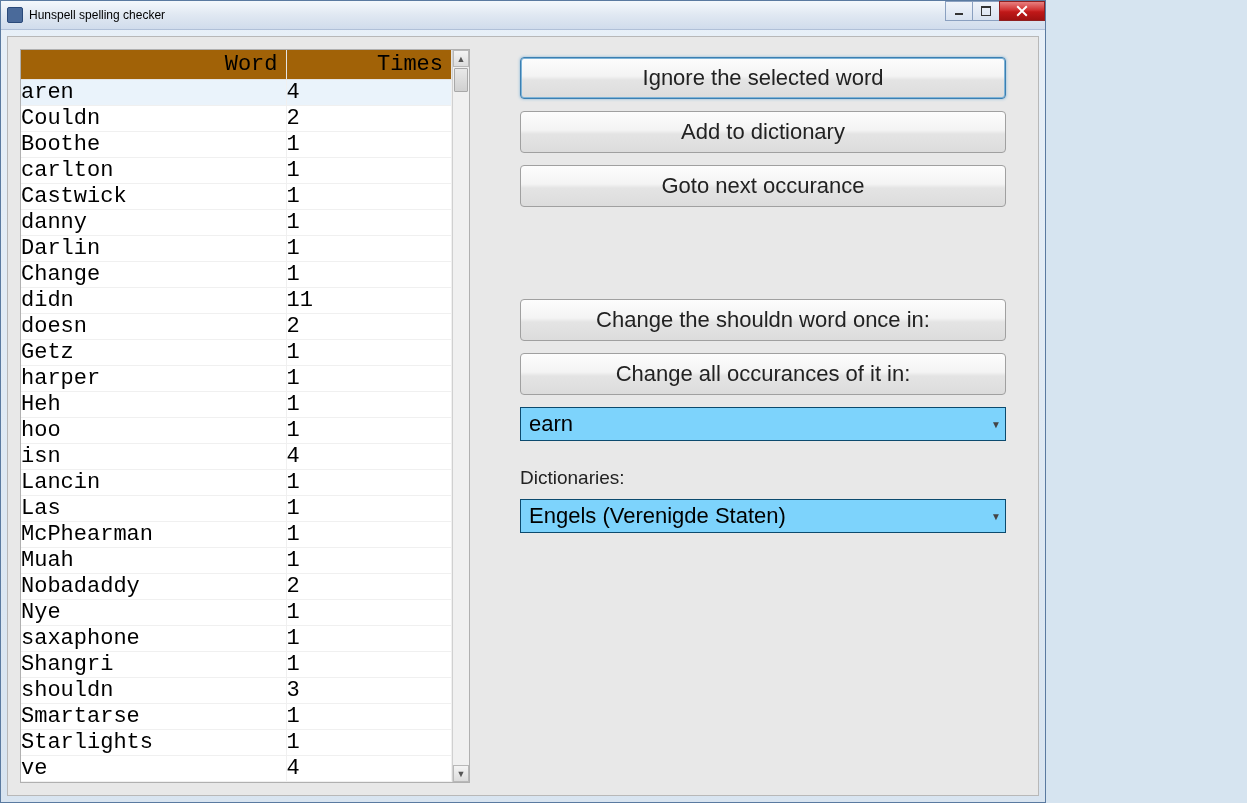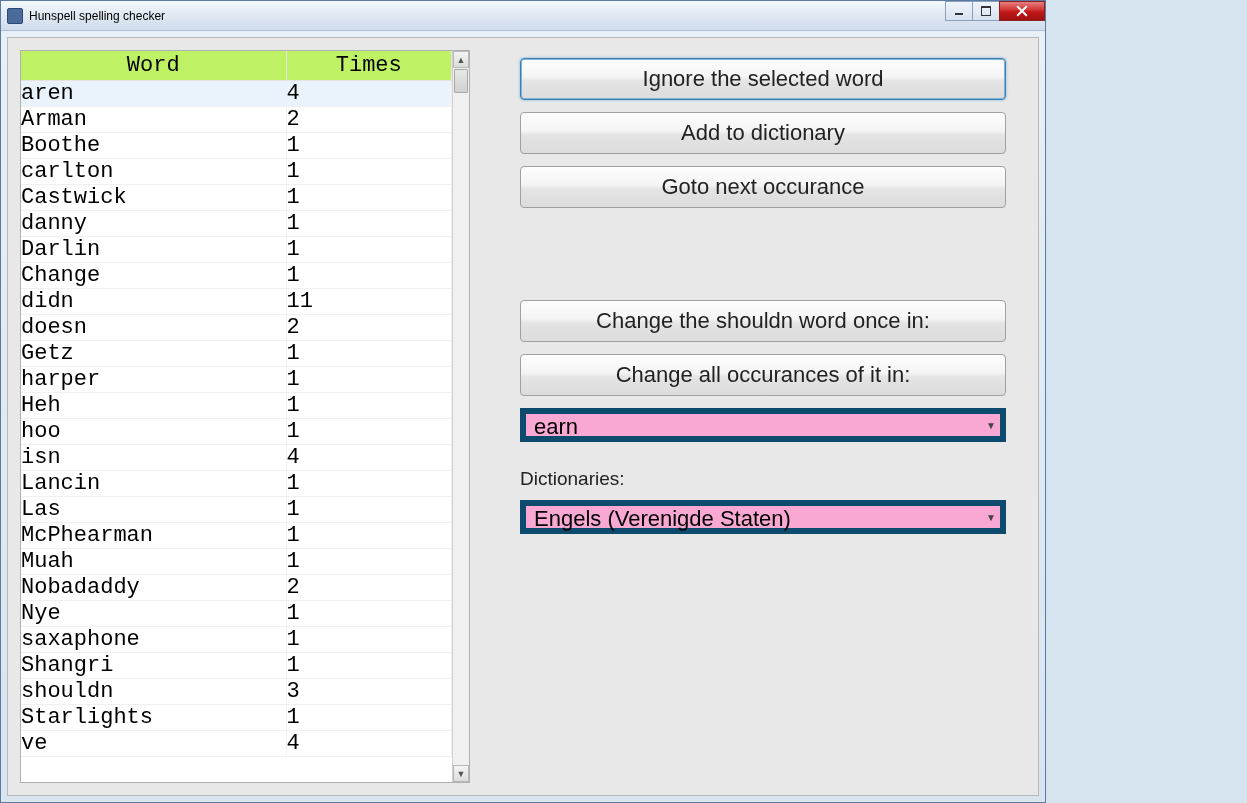--- a/index.html
+++ b/index.html
@@ -91,26 +91,26 @@
     overflow: hidden;
   }
   .word-table {
     width: 100%;
     border-collapse: collapse;
     font-family: "Courier New", monospace;
     font-size: 22px;
     table-layout: fixed;
   }
   .word-table th {
-    text-align: center;
+    text-align: right;
     font-weight: normal;
     padding: 2px 8px;
     border-bottom: 1px solid #e4e4e4;
     border-right: 1px solid #e4e4e4;
-    background: #bef264;
+    background: #a16207;
   }
   .word-table td {
     padding: 0px 0;
     border-bottom: 1px solid #f0f0f0;
     border-right: 1px solid #f0f0f0;
     white-space: nowrap;
     overflow: hidden;
     height: 26px;
   }
   .word-table tr.selected td {
@@ -168,23 +168,24 @@
   }
   .spacer { height: 80px; }
   .label {
     font-size: 19px;
     margin-bottom: 10px;
     color: #222;
   }
   .combo {
     width: 100%;
     height: 34px;
-    background: #f9a8d4;
-    border: 6px solid #0c4a6e;
-    display: flex;
+    background: #7dd3fc;
+    border: 1px solid #0c4a6e;
+    display: flex;
+    align-items: center;
     padding: 0 6px 0 8px;
     font-size: 22px;
     position: relative;
     margin-bottom: 26px;
   }
   .combo .arrow {
     position: absolute;
     right: 4px;
     top: 50%;
     transform: translateY(-50%);
@@ -224,21 +225,21 @@
               <th>Word</th>
               <th>Times</th>
             </tr>
           </thead>
           <tbody id="word-tbody">
               <tr class="selected">
                 <td>aren</td>
                 <td>4</td>
               </tr>
               <tr>
-                <td>Arman</td>
+                <td>Couldn</td>
                 <td>2</td>
               </tr>
               <tr>
                 <td>Boothe</td>
                 <td>1</td>
               </tr>
               <tr>
                 <td>carlton</td>
                 <td>1</td>
               </tr>
@@ -314,20 +315,24 @@
                 <td>saxaphone</td>
                 <td>1</td>
               </tr>
               <tr>
                 <td>Shangri</td>
                 <td>1</td>
               </tr>
               <tr>
                 <td>shouldn</td>
                 <td>3</td>
+              </tr>
+              <tr>
+                <td>Smartarse</td>
+                <td>1</td>
               </tr>
               <tr>
                 <td>Starlights</td>
                 <td>1</td>
               </tr>
               <tr>
                 <td>ve</td>
                 <td>4</td>
               </tr>
             </tbody>

